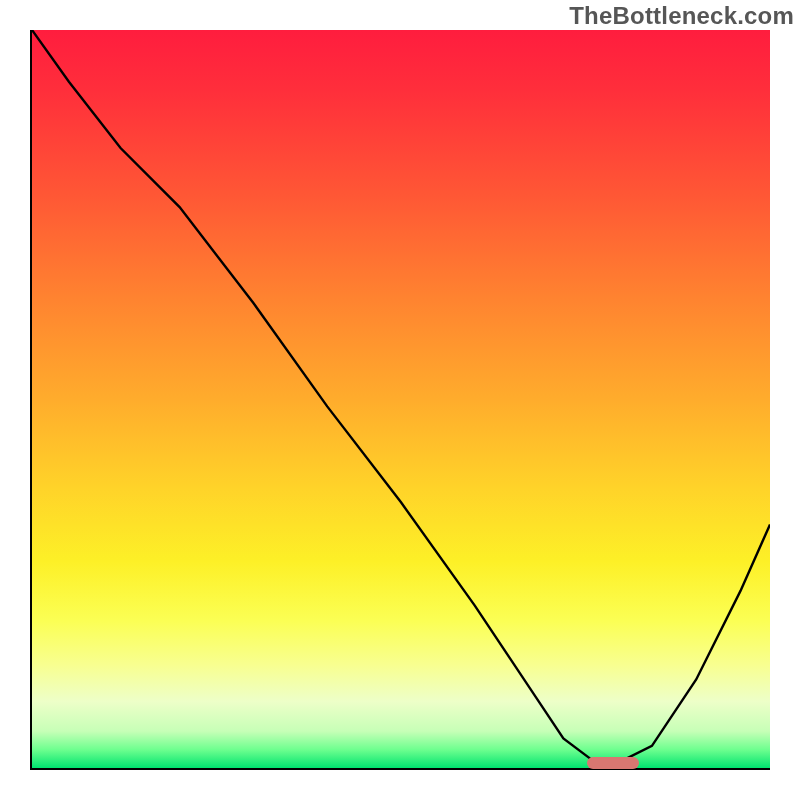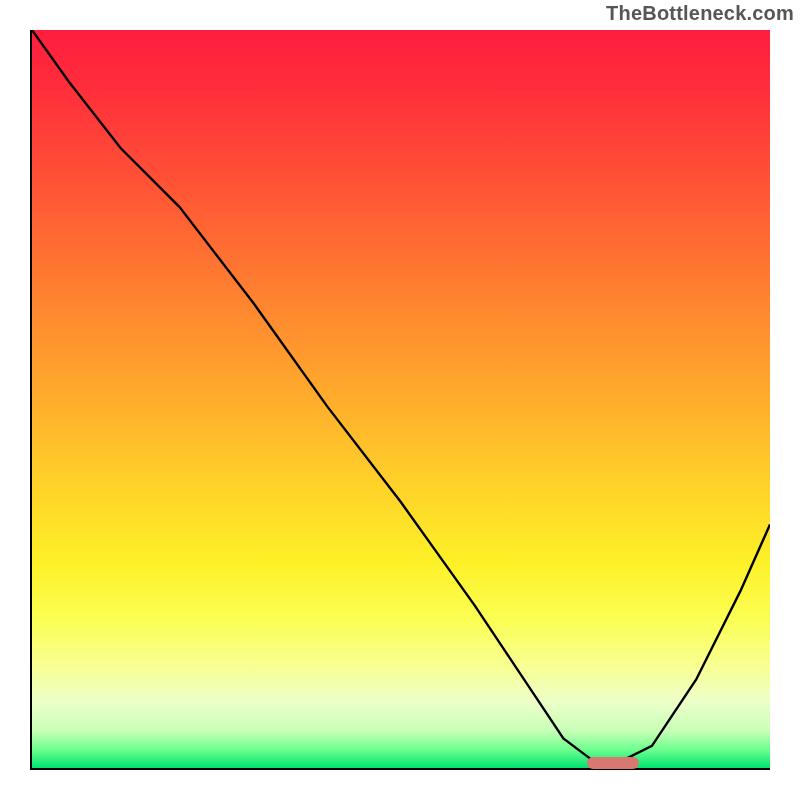--- a/index.html
+++ b/index.html
@@ -13,21 +13,21 @@
   }
   .outer {
     position: relative;
     width: 800px;
     height: 800px;
   }
   .watermark {
     position: absolute;
     top: 2px;
     right: 6px;
-    font-size: 20px;
+    font-size: 24px;
     font-weight: 600;
     color: #565656;
     letter-spacing: 0.2px;
     z-index: 5;
   }
   .plot-area {
     position: absolute;
     left: 30px;
     top: 30px;
     width: 740px;

